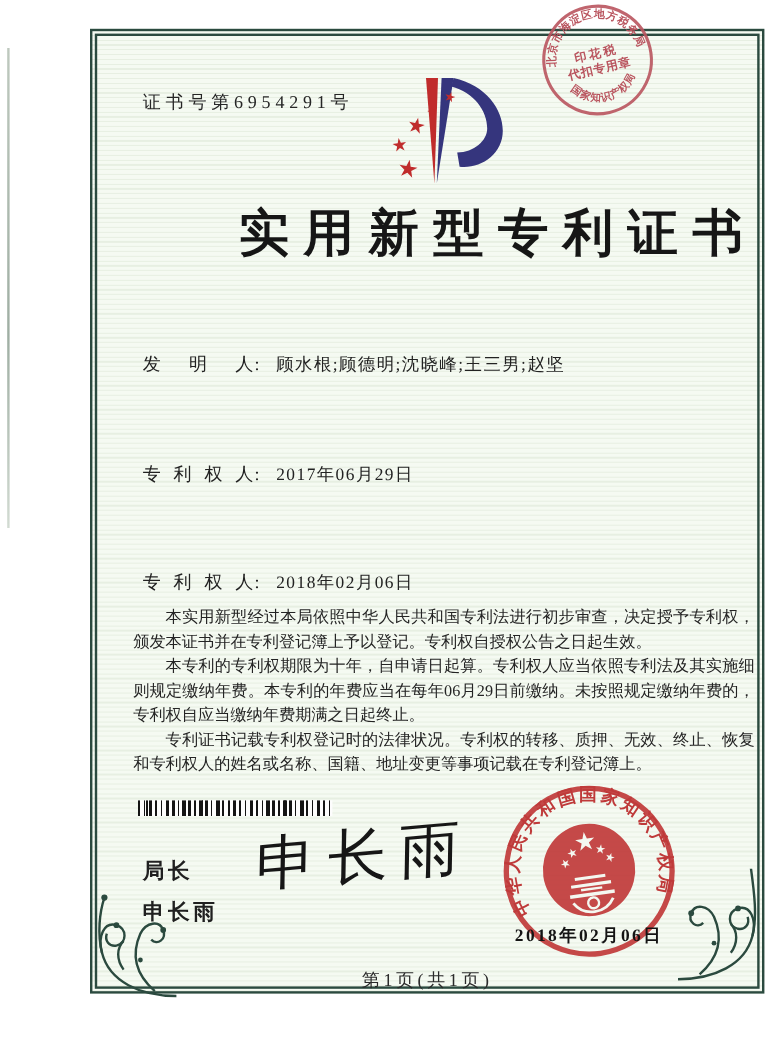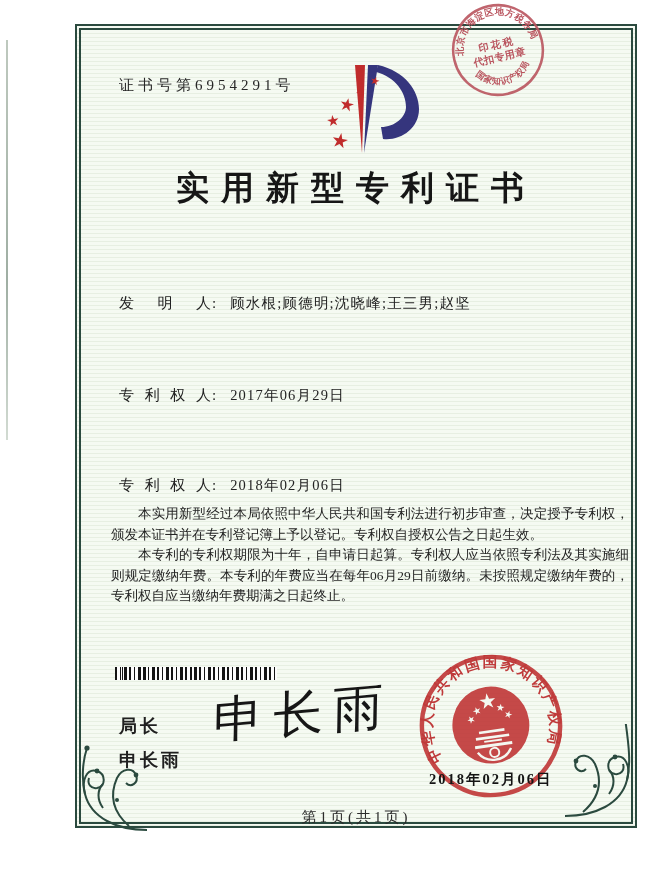--- a/index.html
+++ b/index.html
@@ -5,22 +5,22 @@
   * { margin:0; padding:0; box-sizing:border-box; }
   html,body { width:650px; height:872px; background:#ffffff; overflow:hidden;
               font-family:"Liberation Serif","DejaVu Serif",serif; color:#1d1d1d; }
   .scan-edge { position:absolute; left:6px; top:40px; width:2px; height:400px;
                background:linear-gradient(180deg,#aebbae,#879a8c 60%,#c7d2c7); opacity:.8; }
   .frame { position:absolute; left:44px; top:24px; width:562px; height:804px;
            border:6px double #2b4a3f;
            background-image:repeating-linear-gradient(180deg,#f5faf2 0px,#f5faf2 3px,#e7efe2 3px,#e7efe2 4px);margin-left:31px; }
   .cert-no { position:absolute; left:38px; top:46px; font-size:15px; letter-spacing:4px; color:#262626; }
   .logo { position:absolute; left:216px; top:28px; width:140px; height:106px; }
-  .title { position:absolute; left:0; top:136px; width:100%; text-align:center;
-           font-size:33px; font-weight:600; letter-spacing:12px; color:#161616; }
+  .title { position:absolute; left:0; top:136px; width:100%; text-align:right;
+           font-size:42px; font-weight:600; letter-spacing:12px; color:#161616; }
   .field-row { position:absolute; left:38px; font-size:15px; white-space:nowrap; color:#222; }
   .field-label { display:inline-block; width:92px; text-align:justify; text-align-last:justify; vertical-align:bottom; }
   .field-colon { display:inline-block; margin:0 14px 0 1px; }
   .field-value { letter-spacing:1.2px; font-size:14.5px; }
   .row0{top:209px} .row1{top:264px} .row2{top:310px} .row3{top:356px} .row4{top:401px} .row5{top:446px}
   .body-text { position:absolute; left:30px; top:474px; width:518px; font-size:13.5px;
                line-height:20.5px; text-align:justify; color:#242424; }
   .body-text p { text-indent:2em; }
   .barcode { position:absolute; left:34px; top:637px; width:162px; height:13px;
              background-image:
@@ -75,20 +75,21 @@
     <div class="field-row row3">
       <span class="field-label">专利权人</span><span class="field-colon">:</span><span class="field-value">2017年06月29日</span>
     </div>
     <div class="field-row row5">
       <span class="field-label">专利权人</span><span class="field-colon">:</span><span class="field-value">2018年02月06日</span>
     </div>
 
     <div class="body-text">
       <p>本实用新型经过本局依照中华人民共和国专利法进行初步审查，决定授予专利权，颁发本证书并在专利登记簿上予以登记。专利权自授权公告之日起生效。</p>
       <p>本专利的专利权期限为十年，自申请日起算。专利权人应当依照专利法及其实施细则规定缴纳年费。本专利的年费应当在每年06月29日前缴纳。未按照规定缴纳年费的，专利权自应当缴纳年费期满之日起终止。</p>
+      <p>专利证书记载专利权登记时的法律状况。专利权的转移、质押、无效、终止、恢复和专利权人的姓名或名称、国籍、地址变更等事项记载在专利登记簿上。</p>
     </div>
 
     <div class="barcode"></div>
 
     <div class="officer">
       <div>局长</div>
       <div>申长雨</div>
     </div>
 
     <div class="signature">申长雨</div>

